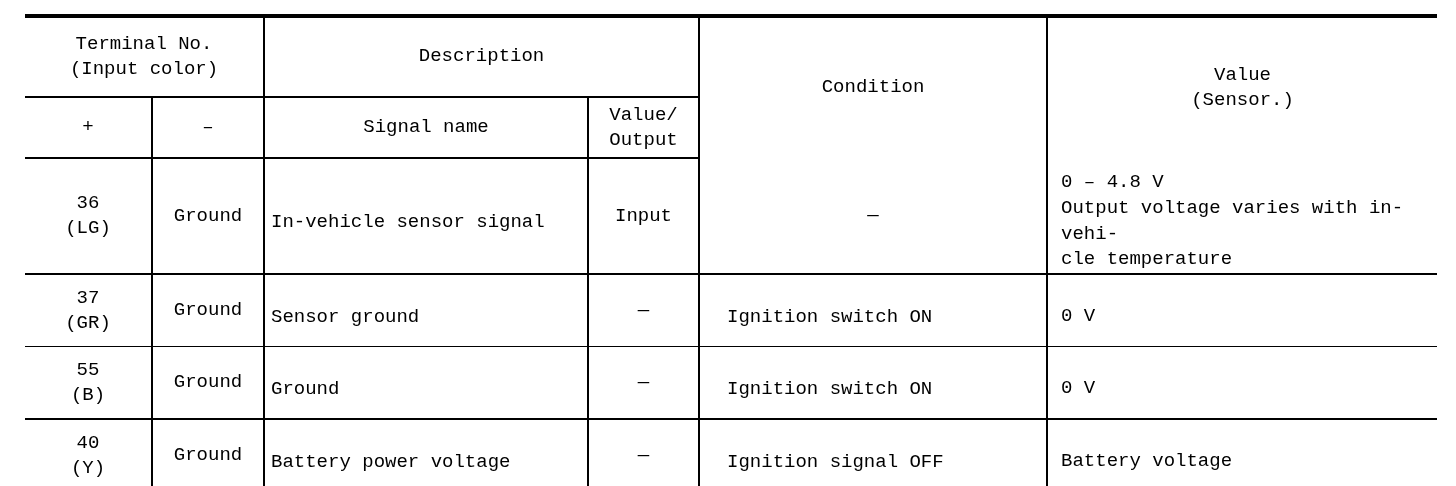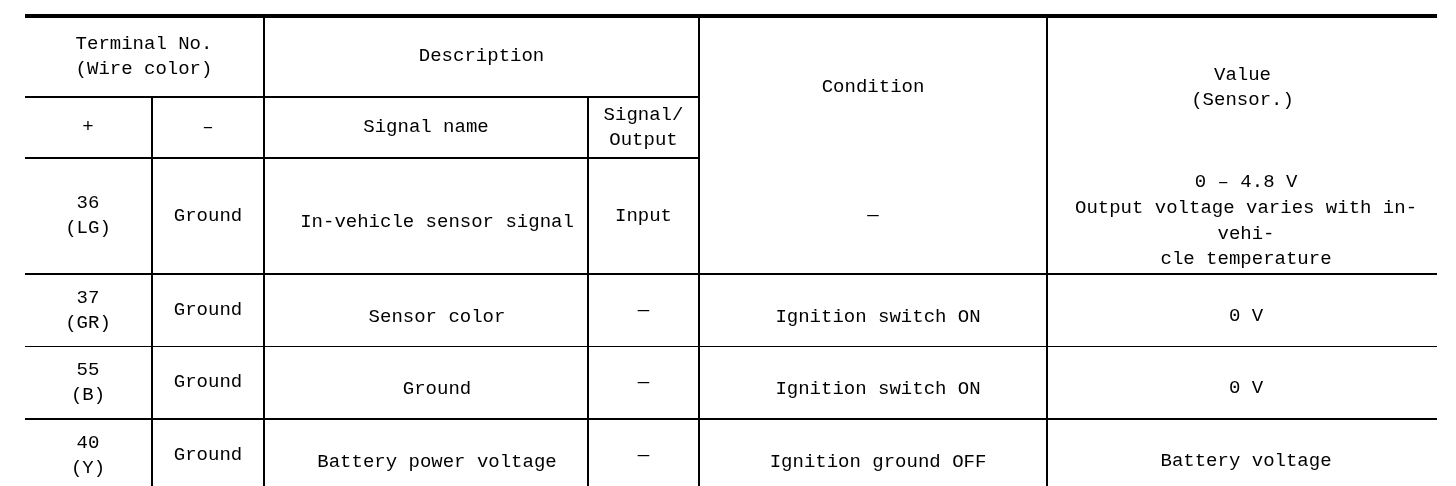--- a/index.html
+++ b/index.html
@@ -43,21 +43,21 @@
 
   
   .b-top-thick   { border-top: 4px solid #000; }
   .b-bot-thick   { border-bottom: 4px solid #000; }
   .b-bot-med     { border-bottom: 2px solid #000; }
   .b-bot-thin    { border-bottom: 1px solid #000; }
   .b-right       { border-right: 2px solid #000; }
 
   
   .ctr  { text-align: center; }
-  .lft  { text-align: center; }
+  .lft  { text-align: left; }
   .vtop { vertical-align: top; }
   .vmid { vertical-align: middle; }
 
   
   .hdr { text-align: center; vertical-align: middle; }
 
   
   .h-row1 { height: 78px; }
   .h-row2 { height: 59px; }
 
@@ -82,27 +82,27 @@
     padding-top: 12px;
     padding-left: 13px;
     padding-right: 6px;
     line-height: 1.36;
   }
   .val-block .ln { display: block; }
 
   .cond-block {
     display: block;
     padding-top: 13px;
-    padding-left: 10px;
+    padding-left: 27px;
   }
 
   .sig-block {
     display: block;
     padding-top: 13px;
-    padding-left: 22px;
+    padding-left: 6px;
   }
 </style>
 </head>
 <body>
 
 <div class="sheet">
 
   <table class="spec">
     <colgroup>
       <col style="width:127px">
@@ -111,21 +111,21 @@
       <col style="width:111px">
       <col style="width:348px">
       <col style="width:390px">
     </colgroup>
 
     <tbody>
 
       <tr>
         <td class="hdr b-top-thick b-bot-med b-right h-row1" colspan="2">
           <span class="two-line">Terminal No.</span>
-          <span class="two-line">(Wire color)</span>
+          <span class="two-line">(Input color)</span>
         </td>
 
         <td class="hdr b-top-thick b-bot-med b-right h-row1" colspan="2">
           <span>Description</span>
         </td>
 
         <td class="hdr b-top-thick b-right" rowspan="2">
           <span>Condition</span>
         </td>
 
@@ -139,21 +139,21 @@
         <td class="hdr b-bot-med b-right h-row2">
           <span>+</span>
         </td>
         <td class="hdr b-bot-med b-right h-row2">
           <span>–</span>
         </td>
         <td class="hdr b-bot-med b-right h-row2">
           <span>Signal name</span>
         </td>
         <td class="hdr b-bot-med b-right h-row2">
-          <span class="two-line">Signal/</span>
+          <span class="two-line">Value/</span>
           <span class="two-line">Output</span>
         </td>
       </tr>
 
       <tr>
         <td class="ctr vmid b-bot-med b-right r1">
           <span class="two-line">36</span>
           <span class="two-line">(LG)</span>
         </td>
         <td class="ctr vmid b-bot-med b-right r1">
@@ -179,21 +179,21 @@
 
       <tr>
         <td class="ctr vmid b-bot-thin b-right r2">
           <span class="two-line">37</span>
           <span class="two-line">(GR)</span>
         </td>
         <td class="ctr vmid b-bot-thin b-right r2">
           <span>Ground</span>
         </td>
         <td class="lft vtop b-bot-thin b-right r2">
-          <span class="sig-block">Sensor color</span>
+          <span class="sig-block">Sensor ground</span>
         </td>
         <td class="ctr vmid b-bot-thin b-right r2">
           <span class="dash">—</span>
         </td>
         <td class="lft vtop b-bot-thin b-right r2">
           <span class="cond-block">Ignition switch ON</span>
         </td>
         <td class="lft vtop b-bot-thin r2">
           <span class="val-block">
             <span class="ln">0 V</span>
@@ -233,21 +233,21 @@
         <td class="ctr vmid b-bot-thick b-right r4">
           <span>Ground</span>
         </td>
         <td class="lft vtop b-bot-thick b-right r4">
           <span class="sig-block">Battery power voltage</span>
         </td>
         <td class="ctr vmid b-bot-thick b-right r4">
           <span class="dash">—</span>
         </td>
         <td class="lft vtop b-bot-thick b-right r4">
-          <span class="cond-block">Ignition ground OFF</span>
+          <span class="cond-block">Ignition signal OFF</span>
         </td>
         <td class="lft vtop b-bot-thick r4">
           <span class="val-block">
             <span class="ln">Battery voltage</span>
           </span>
         </td>
       </tr>
     </tbody>
   </table>
 

